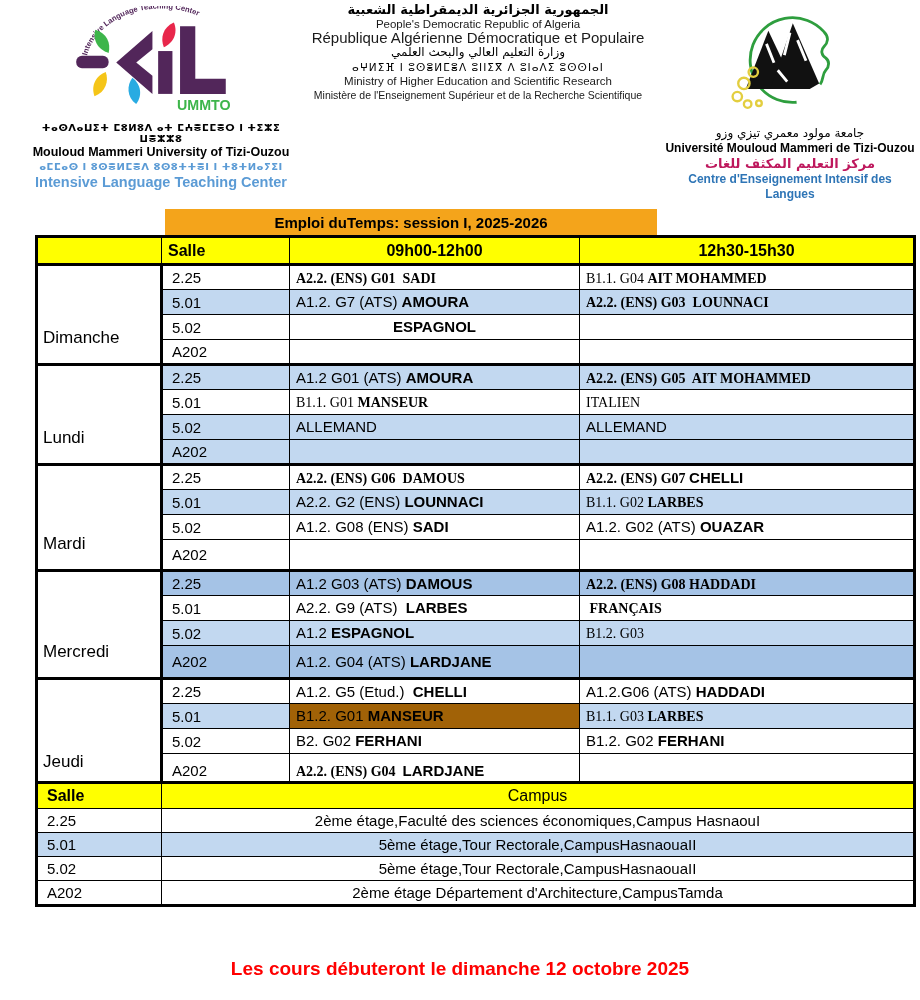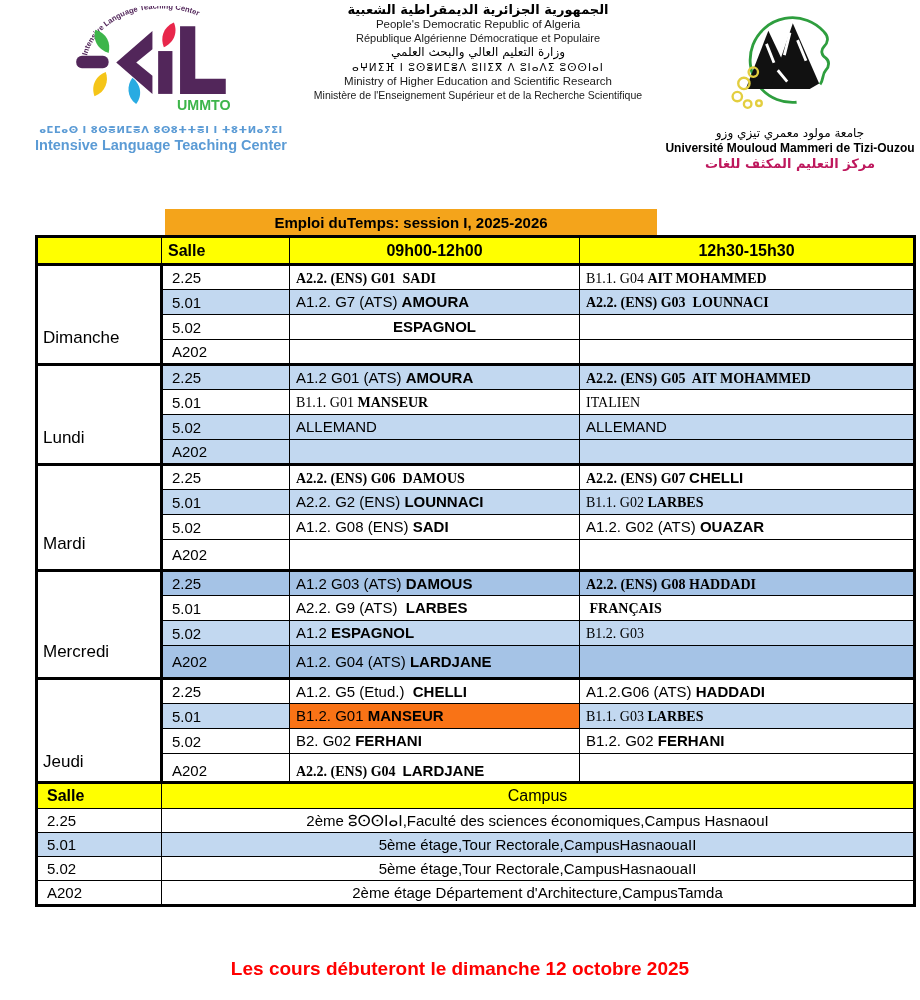--- a/index.html
+++ b/index.html
@@ -13,21 +13,21 @@
 
   .tif{font-family:"DejaVu Sans",sans-serif;font-size:10px;font-weight:bold;letter-spacing:.5px;}
   .ar{font-family:"DejaVu Sans",sans-serif;direction:rtl;}
   .hl-uni{font-size:12.5px;font-weight:bold;margin-top:1px;}
   .hl-tif-blue{color:#5B9BD5;margin-top:2px;}
   .hl-center{color:#5B9BD5;font-size:14.5px;font-weight:bold;margin-top:2px;}
 
   .hc-ar1{font-size:13px;font-weight:bold;line-height:15px;}
   .hc-tif{font-size:10.5px;font-weight:normal;line-height:14px;letter-spacing:1px;}
   .hc-en{font-size:11.5px;line-height:14px;color:#1a1a1a;}
-  .hc-fr{font-size:11px;line-height:14px;color:#1a1a1a;}
+  .hc-fr{font-size:15px;line-height:14px;color:#1a1a1a;}
   .hc-ar2{font-size:12px;line-height:15px;}
   .hc-fr-sm{font-size:10.5px;line-height:14px;color:#1a1a1a;}
 
   .hr-ar{font-size:12px;line-height:15px;}
   .hr-uni{font-size:12px;font-weight:bold;line-height:15px;}
   .hr-ar-blue{font-size:13px;font-weight:bold;color:#be185d;line-height:16px;}
   .hr-center{font-size:12px;font-weight:bold;color:#2E75B6;line-height:15px;}
 
   
   .title-bar{position:absolute;left:165px;top:209px;width:492px;height:26px;
@@ -83,20 +83,22 @@
       <path d="M0,0 C7,-7 9,-19 0,-28 C-9,-19 -7,-7 0,0" fill="#29ABE2" transform="translate(75,74) rotate(172)"></path>
       <path d="M0,0 C7,-7 9,-19 0,-28 C-9,-19 -7,-7 0,0" fill="#E8274B" transform="translate(108,42) rotate(22)"></path>
 
       <rect x="16" y="51" width="34" height="13" rx="6" fill="#52265A"></rect>
       <path d="M 58,58 L 96,25 L 96,44 L 79,58 L 96,72 L 96,91 Z" fill="#52265A"></path>
 
       <rect x="102" y="46" width="15" height="45" fill="#52265A"></rect>
       <path d="M 125,20 h 16 v 55 h 32 v 16 h -48 Z" fill="#52265A"></path>
       <text x="150" y="108" text-anchor="middle" font-size="15" font-weight="bold" fill="#3DB54A" font-family="Liberation Sans, sans-serif">UMMTO</text>
     </svg>
+    <div class="tif">ⵜⴰⵙⴷⴰⵡⵉⵜ ⵎⵓⵍⵓⴷ ⴰⵜ ⵎⵄⴻⵎⵎⴻⵔ ⵏ ⵜⵉⵣⵉ ⵡⴻⵣⵣⵓ</div>
+    <div class="hl-uni">Mouloud Mammeri University of Tizi-Ouzou</div>
     <div class="tif hl-tif-blue">ⴰⵎⵎⴰⵙ ⵏ ⵓⵙⴻⵍⵎⴻⴷ ⵓⵙⵓⵜⵜⴻⵏ ⵏ ⵜⵓⵜⵍⴰⵢⵉⵏ</div>
     <div class="hl-center">Intensive Language Teaching Center</div>
   </div>
 
   <div class="header-center">
     <div class="ar hc-ar1">الجمهورية الجزائرية الديمقراطية الشعبية</div>
     <div class="hc-en">People's Democratic Republic of Algeria</div>
     <div class="hc-fr">République Algérienne Démocratique et Populaire</div>
     <div class="ar hc-ar2">وزارة التعليم العالي والبحث العلمي</div>
     <div class="tif hc-tif">ⴰⵖⵍⵉⴼ ⵏ ⵓⵙⴻⵍⵎⴻⴷ ⵓⵏⵏⵉⴳ ⴷ ⵓⵏⴰⴷⵉ ⵓⵙⵙⵏⴰⵏ</div>
@@ -117,20 +119,21 @@
         <circle cx="46" cy="64" r="5"></circle>
           <circle cx="36" cy="76" r="6"></circle>
         <circle cx="29" cy="90" r="5"></circle>
           <circle cx="40" cy="98" r="4"></circle>
           <circle cx="52" cy="97" r="3"></circle>
       </g>
     </svg>
     <div class="ar hr-ar">جامعة مولود معمري تيزي وزو</div>
     <div class="hr-uni">Université Mouloud Mammeri de Tizi-Ouzou</div>
     <div class="ar hr-ar-blue">مركز التعليم المكثف للغات</div>
+    <div class="hr-center">Centre d'Enseignement Intensif des Langues</div>
   </div>
 
   <div class="title-bar">
     <span>Emploi duTemps:  session I, 2025-2026</span>
   </div>
 
   <table class="tt">
     <colgroup>
         <col style="width:125px">
         <col style="width:128px">
@@ -231,21 +234,21 @@
           <td class="course-cell" style="background: rgb(165, 195, 230);"></td>
         </tr>
         <tr class="block-start" style="height: 25px;">
           <td class="day-cell" rowspan="4">Jeudi</td>
           <td class="salle-cell" style="background: rgb(255, 255, 255);"><span class="sans">2.25</span></td>
           <td class="course-cell" style="background: rgb(255, 255, 255);"><span class="sans">A1.2. G5 (Etud.)  </span><span class="sans b">CHELLI</span></td>
           <td class="course-cell" style="background: rgb(255, 255, 255);"><span class="sans">A1.2.G06 (ATS) </span><span class="sans b">HADDADI</span></td>
         </tr>
         <tr style="height: 25px;">
           <td class="salle-cell" style="background: rgb(194, 216, 240);"><span class="sans">5.01</span></td>
-          <td class="course-cell" style="background: #f97316; margin-left: 38px;"><span class="sans">B1.2. G01 </span><span class="sans b">MANSEUR</span></td>
+          <td class="course-cell" style="background: #a16207; margin-left: 38px;"><span class="sans">B1.2. G01 </span><span class="sans b">MANSEUR</span></td>
           <td class="course-cell" style="background: rgb(194, 216, 240);"><span class="serif">B1.1. G03 </span><span class="serif b">LARBES</span></td>
         </tr>
         <tr style="height: 25px;">
           <td class="salle-cell" style="background: rgb(255, 255, 255);"><span class="sans">5.02</span></td>
           <td class="course-cell" style="background: rgb(255, 255, 255);"><span class="sans">B2. G02 </span><span class="sans b">FERHANI</span></td>
           <td class="course-cell" style="background: rgb(255, 255, 255);"><span class="sans">B1.2. G02 </span><span class="sans b">FERHANI</span></td>
         </tr>
         <tr style="height: 35px;">
           <td class="salle-cell" style="background: rgb(255, 255, 255);"><span class="sans">A202</span></td>
           <td class="course-cell" style="background: rgb(255, 255, 255);"><span class="serif b">A2.2. (ENS) G04  </span><span class="sans b">LARDJANE</span></td>
@@ -261,21 +264,21 @@
       </colgroup>
     <thead>
       <tr>
         <th class="c-salle">Salle</th>
         <th class="c-campus">Campus</th>
       </tr>
     </thead>
     <tbody id="campus-body">
         <tr>
           <td class="c-s" style="background: rgb(255, 255, 255);">2.25</td>
-          <td class="c-v" style="background: rgb(255, 255, 255);">2ème ⵓⵙⵙⵏⴰⵏ,Faculté des sciences économiques,Campus HasnaouI</td>
+          <td class="c-v" style="background: rgb(255, 255, 255);">2ème étage,Faculté des sciences économiques,Campus HasnaouI</td>
         </tr>
         <tr>
           <td class="c-s" style="background: rgb(194, 216, 240);">5.01</td>
           <td class="c-v" style="background: rgb(194, 216, 240);">5ème étage,Tour Rectorale,CampusHasnaouaII</td>
         </tr>
         <tr>
           <td class="c-s" style="background: rgb(255, 255, 255);">5.02</td>
           <td class="c-v" style="background: rgb(255, 255, 255);">5ème étage,Tour Rectorale,CampusHasnaouaII</td>
         </tr>
         <tr>

